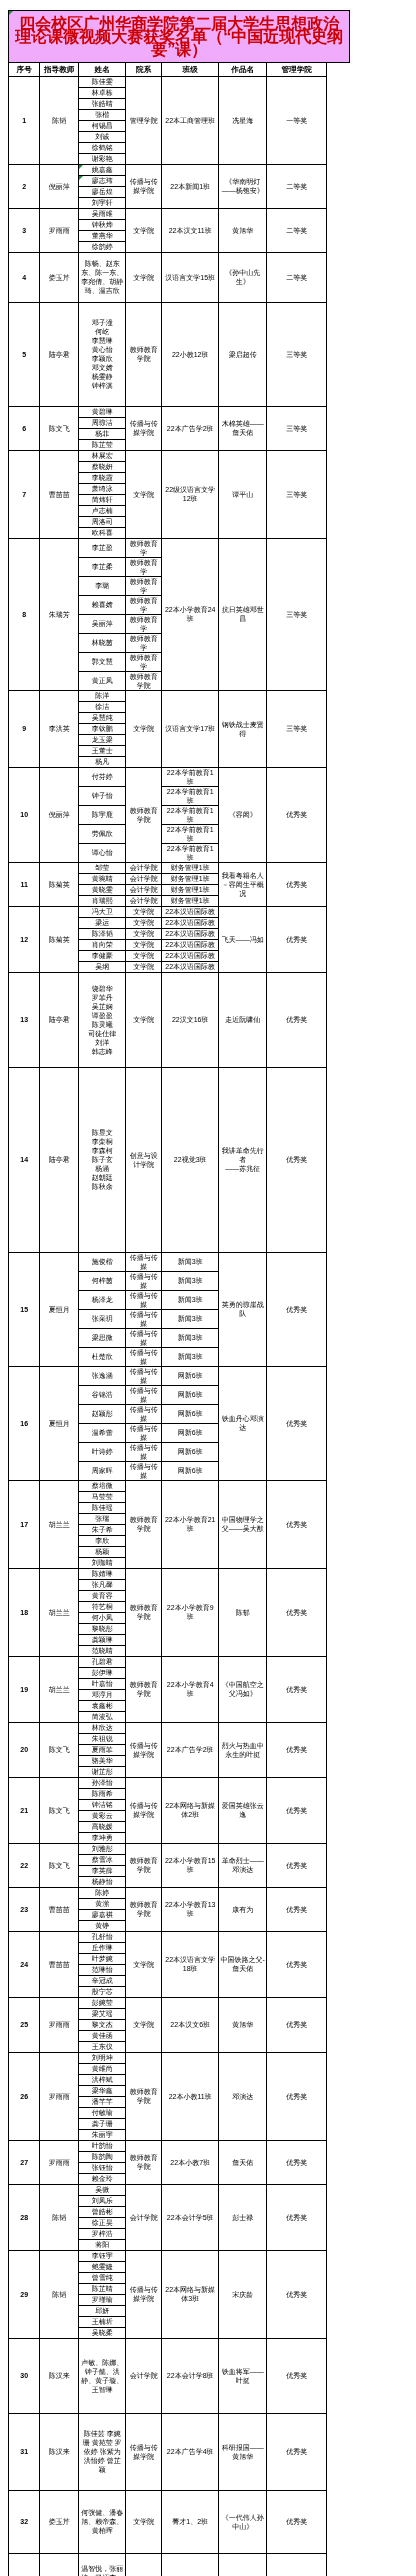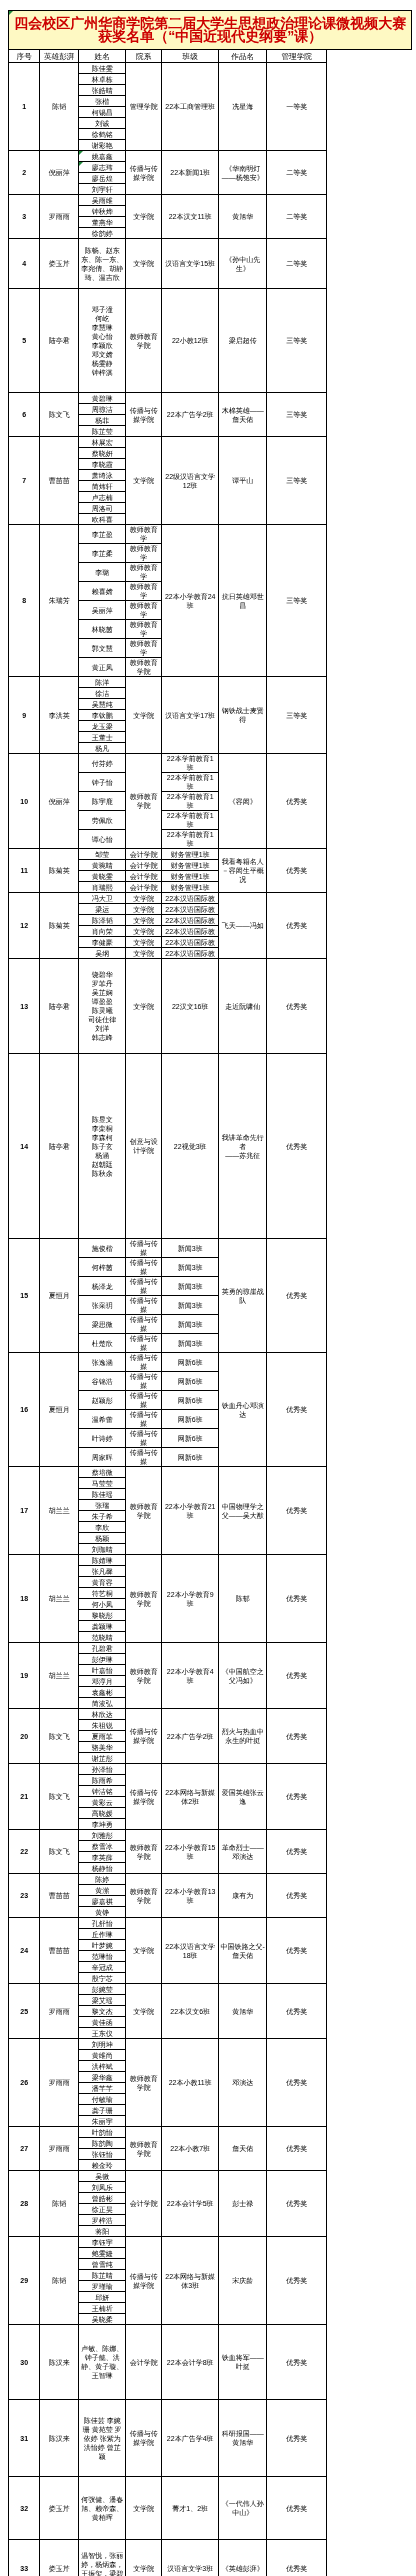--- a/index.html
+++ b/index.html
@@ -1,31 +1,31 @@
 <!DOCTYPE html>
 <html style="font-size:10px"><head>
 <meta charset="utf-8">
 <style>
   html,body { margin:0; padding:0; background:#ffffff; }
   body { width:416px; min-height:2576px; font-family:"Liberation Sans", sans-serif; color:#000; }
   .sheet { padding-left:8.2px; padding-top:10px; }
   .title-box {
-    width:404px; box-sizing:border-box; border:1.3px solid #000;
-    text-align:center; font-weight:bold; font-size:14px; line-height:13.3px;
-    color:#cc0000; padding:5.7px 2.5px; position:relative; background:#fef9c3;
+    width:342px; box-sizing:border-box; border:1.3px solid #000;
+    text-align:center; font-weight:bold; font-size:16px; line-height:13.3px;
+    color:#cc0000; padding:5.7px 2.5px; position:relative; background:#f0abfc;
   }
   table { border-collapse:collapse; width:318px; margin-top:-1.3px; table-layout:fixed; background:#fff; border:1.3px solid #000; }
   col.c-no{width:31px} col.c-teacher{width:39px} col.c-name{width:47px}
   col.c-dept{width:36px} col.c-class{width:57px} col.c-work{width:48px} col.c-award{width:60px}
   th, td {
     border:0.6px solid #000; text-align:center; vertical-align:middle;
     font-size:7px; line-height:9px; padding:0 1.3px; position:relative;
     overflow:hidden;
   }
-  th { font-size:7.6px; height:12.7px; font-weight:normal; border-bottom-width:1.3px; }
+  th { font-size:7.6px; height:12.7px; font-weight:bold; border-bottom-width:1.3px; }
   tr.grp > td { border-top-width:1.3px; }
   td.num { font-weight:bold; }
   td.name { height:10px; }
   td.block { white-space:pre-line; }
   td.work { white-space:pre-line; }
   td.cls { word-break:break-all; }
   .gc::before {
     content:""; position:absolute; top:0; left:0; width:0; height:0;
     border-top:4.4px solid #1f8a3b; border-right:4.4px solid transparent;
   }
@@ -41,21 +41,21 @@
         <col class="c-teacher">
         <col class="c-name">
         <col class="c-dept">
       <col class="c-class">
         <col class="c-work">
         <col class="c-award">
     </colgroup>
     <thead>
       <tr>
         <th>序号</th>
-        <th>英雄彭湃</th>
+        <th>指导教师</th>
         <th>姓名</th>
         <th>院系</th>
         <th>班级</th>
         <th>作品名</th>
         <th>管理学院</th>
       </tr>
     </thead>
     <tbody>
         <tr class="grp">
           <td class="num" rowspan="8">1</td>

